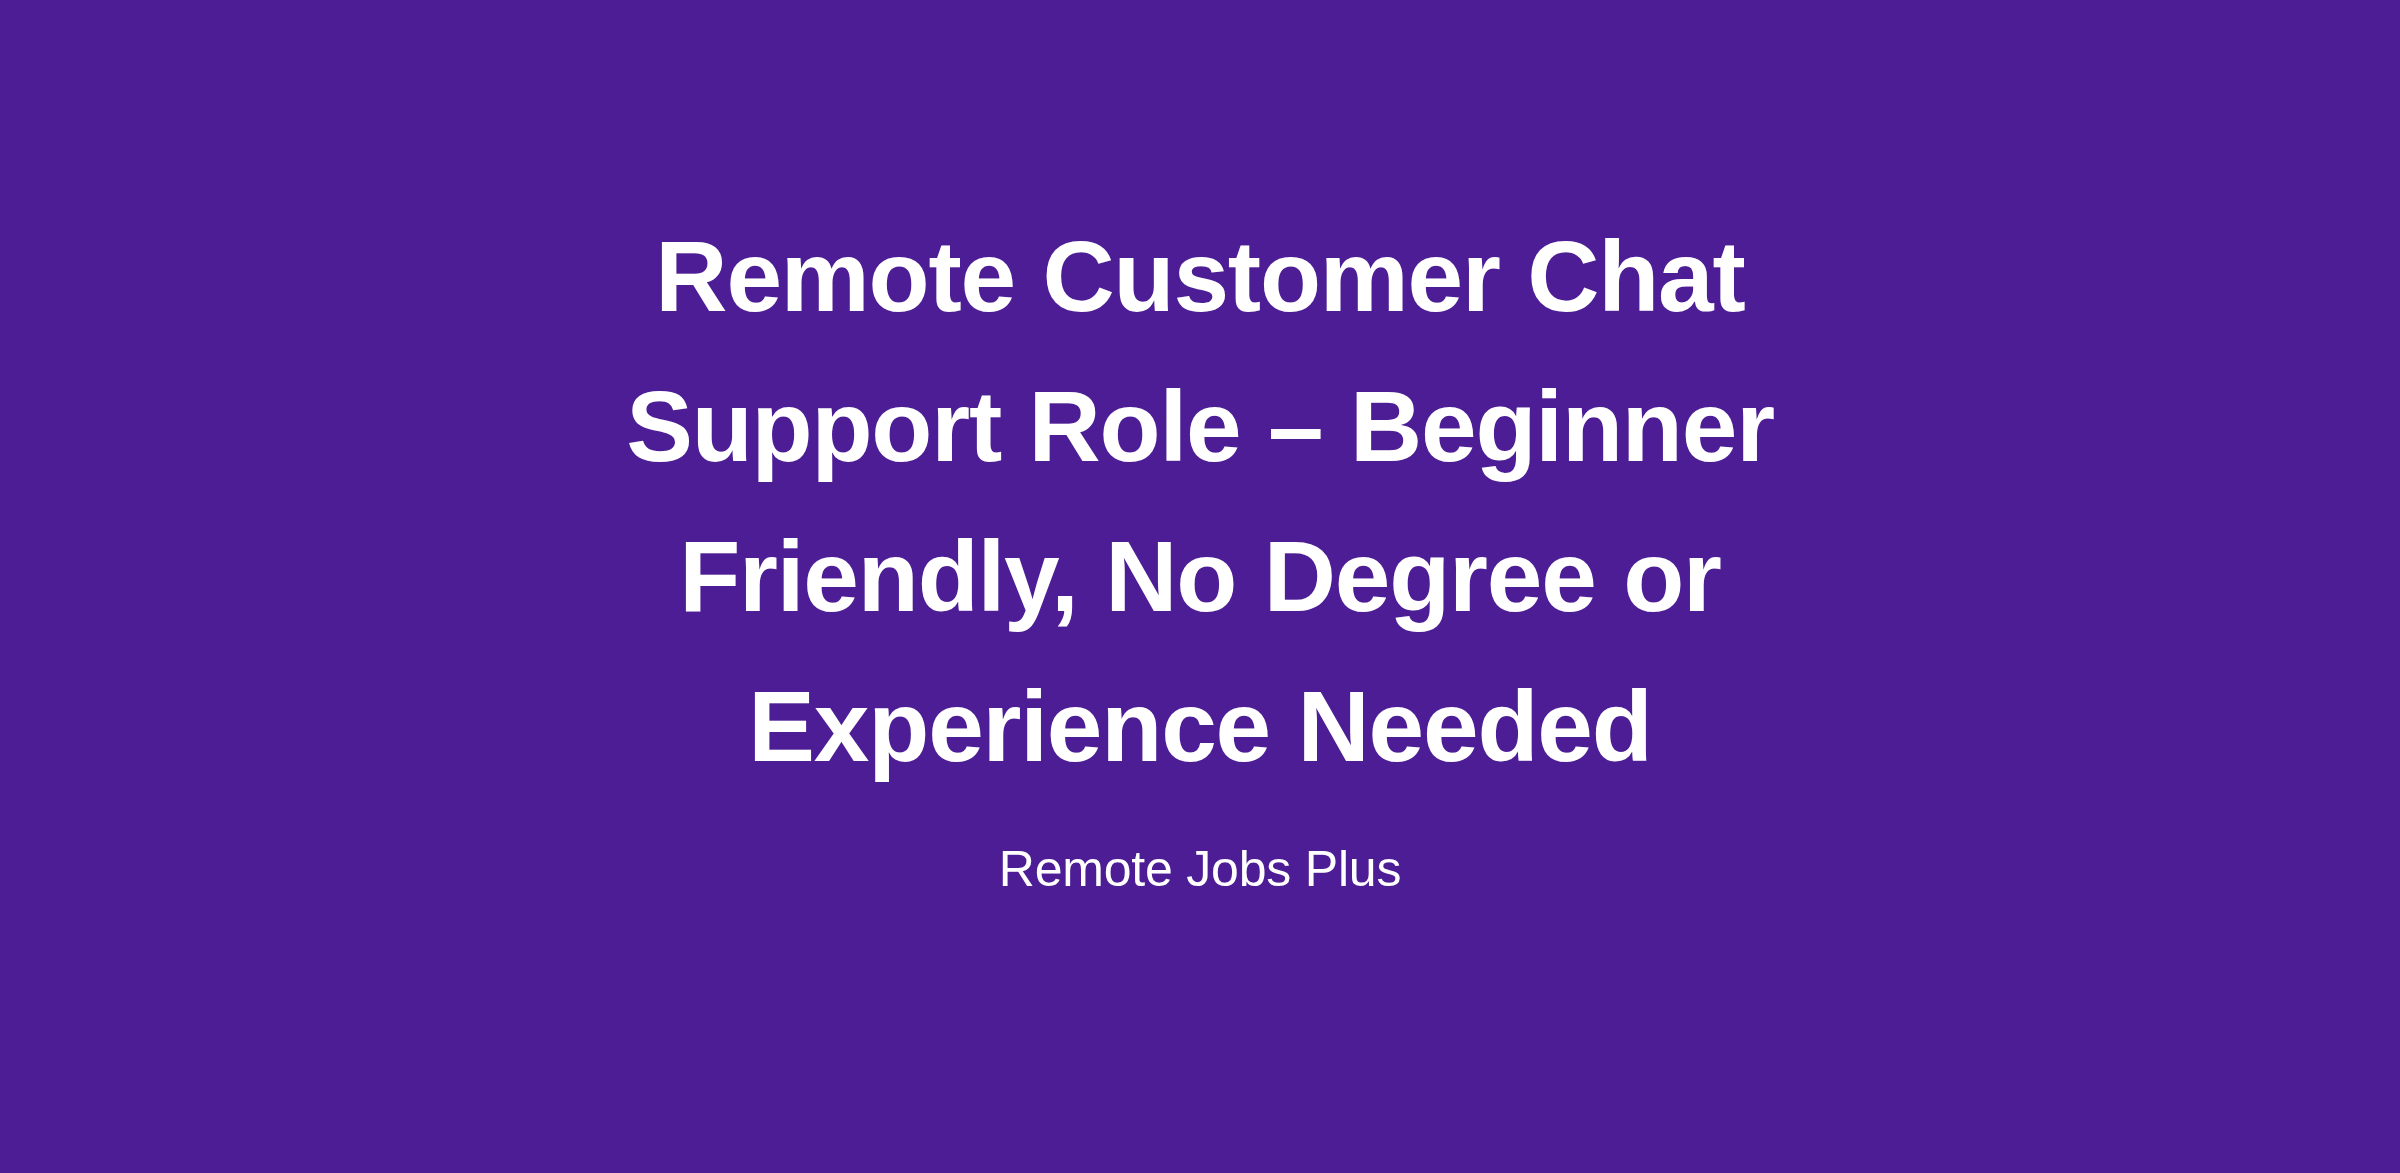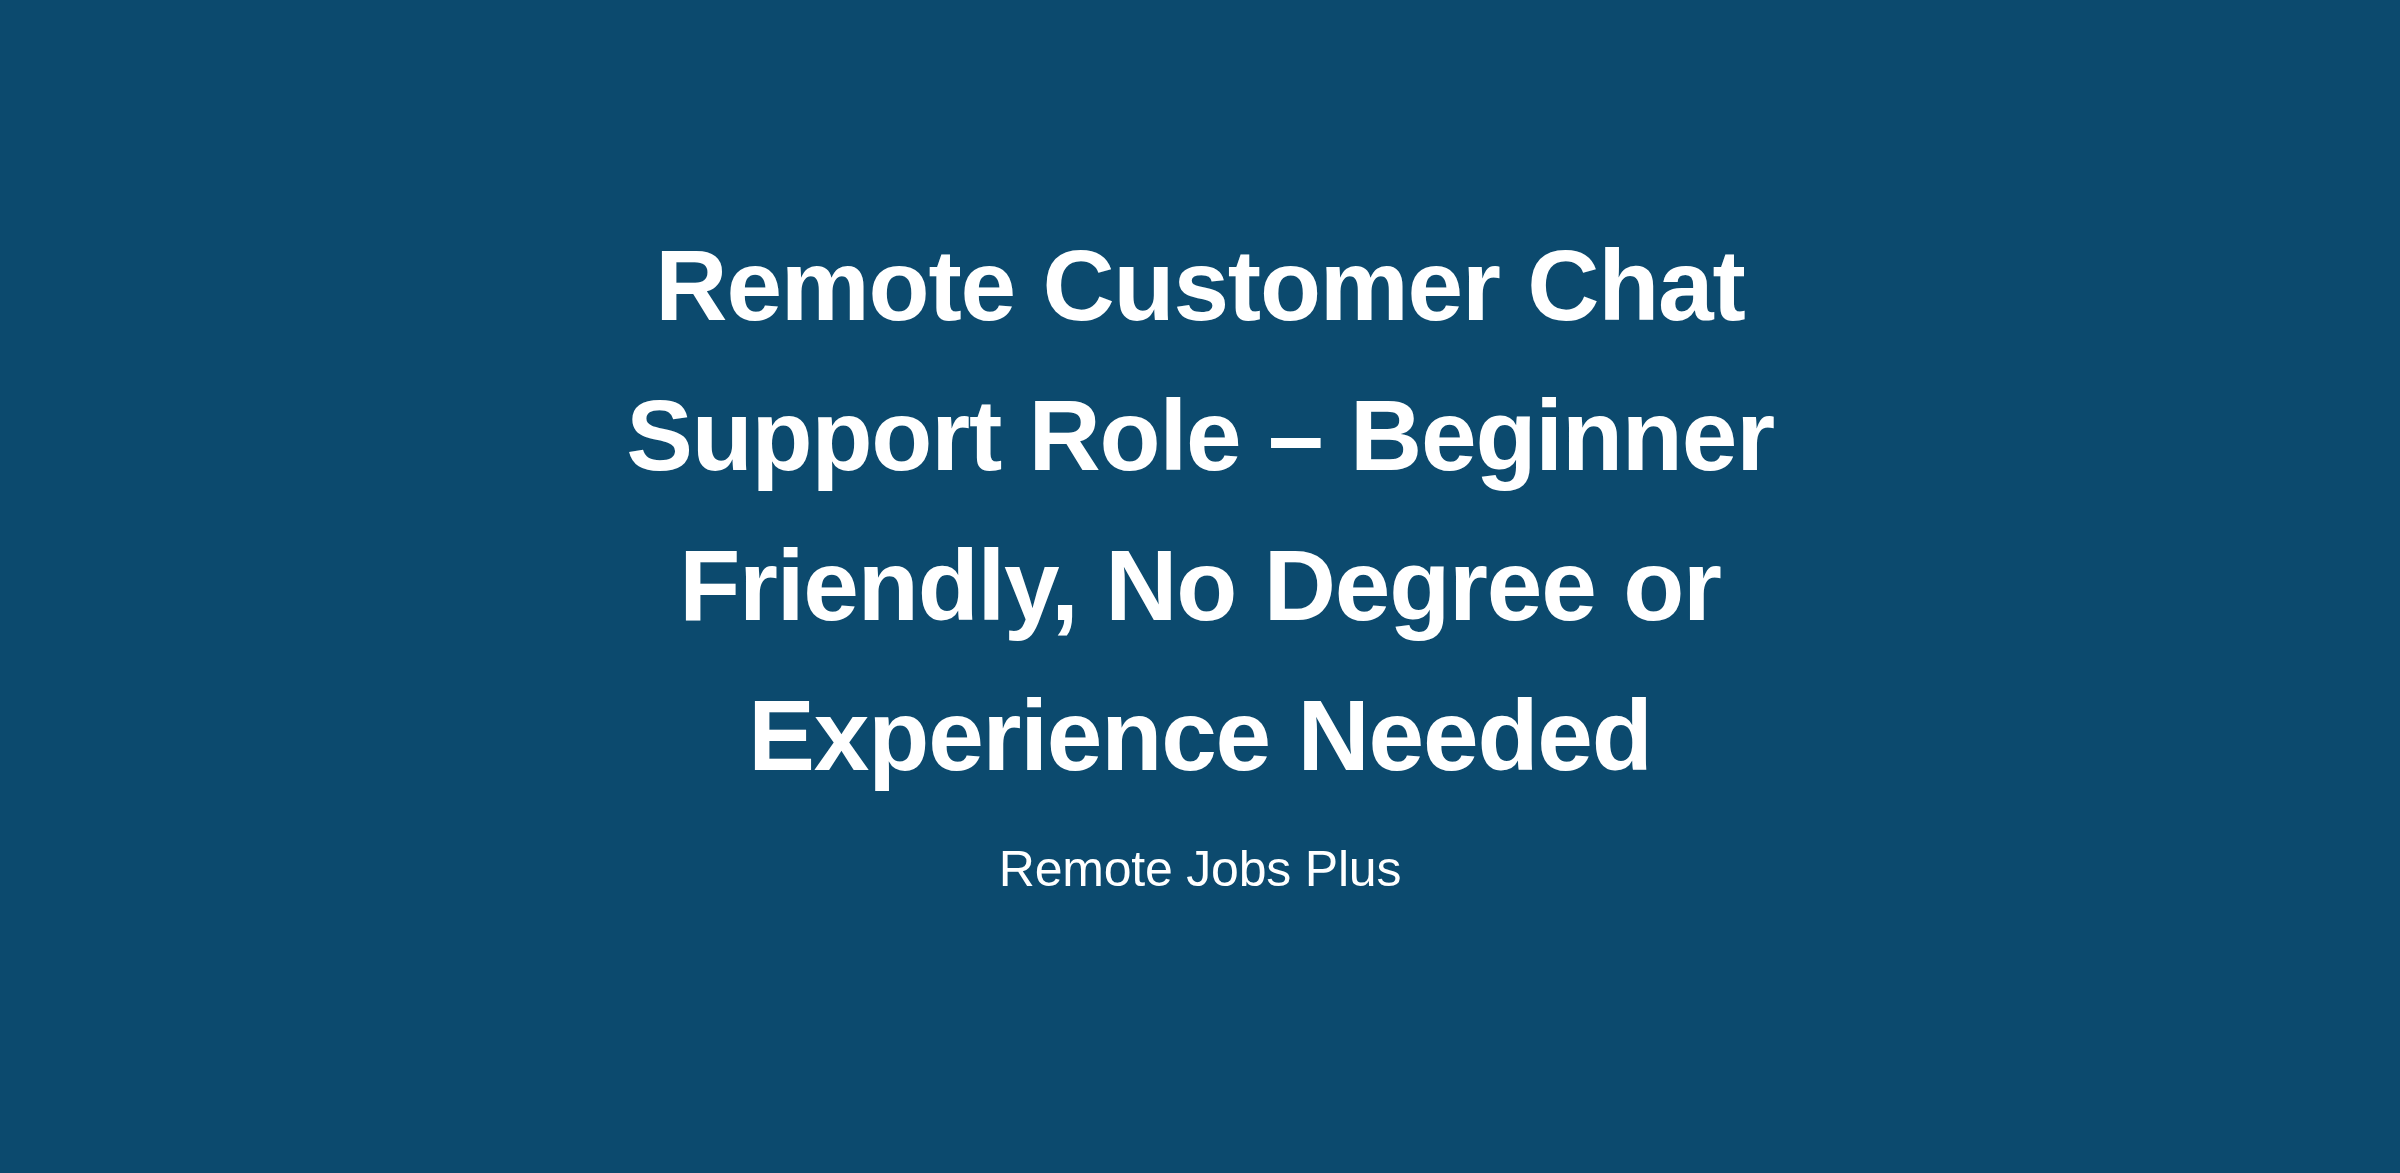--- a/index.html
+++ b/index.html
@@ -14,21 +14,21 @@
     overflow: hidden;
     font-family: "Liberation Sans", "DejaVu Sans", sans-serif;
     background: #fb4b26;
   }
 
   #card {
     position: relative;
     box-sizing: border-box;
     width: 2400px;
     height: 1173px;
-    background: #0c4a6e;
+    background: #4c1d95;
     display: flex;
     flex-direction: column;
     align-items: center;
     justify-content: center;
   }
 
   #text-block {
     width: 1330px;
     text-align: center;
     
@@ -40,21 +40,21 @@
     color: #ffffff;
     font-size: 100px;
     font-weight: 700;
     line-height: 150px;
     letter-spacing: -1.2px;
     text-align: center;
     word-spacing: 1px;
   }
 
   #subtitle {
-    margin: 4px;
+    margin: 13px;
     padding-top: 24px;
     color: #ffffff;
     font-size: 50px;
     font-weight: 400;
     line-height: 62px;
     letter-spacing: -0.2px;
     text-align: center;
   }
 </style>
 </head>

